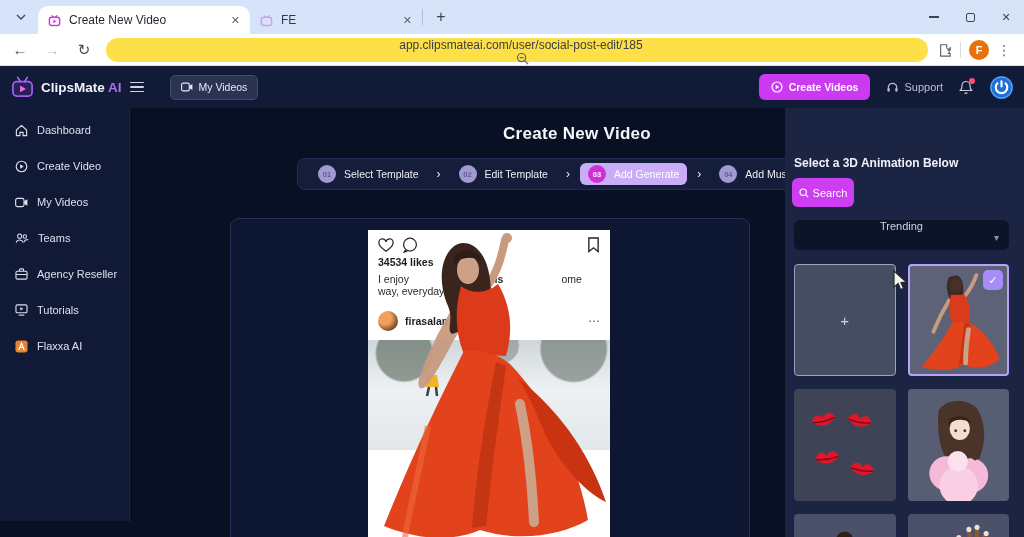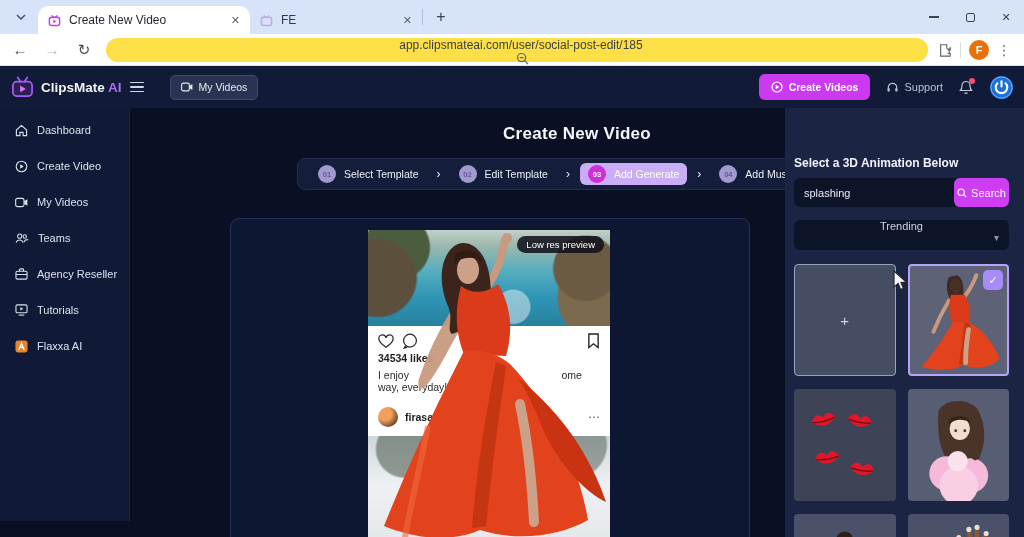--- a/index.html
+++ b/index.html
@@ -321,23 +321,20 @@
       <span class="step-sep">›</span>
       <div class="step">
         <span class="step-num">05</span>
         <span class="step-label">Generate</span>
       </div>
     </div>
 
     <div class="canvas"></div>
 
     <div class="ig-card">
-      <div class="ig-photo1">
-        <div class="low-res-badge">Low res preview</div>
-      </div>
       <div class="ig-actions">
         <svg width="16" height="15" viewBox="0 0 18 16">
             <path d="M9 14.5 C3 10.5 1 7.5 1 5 a4 4 0 0 1 8-1 a4 4 0 0 1 8 1 c0 2.5-2 5.5-8 9.5 Z" fill="none" stroke="#262626" stroke-width="1.4"></path>
           </svg>
         <svg width="16" height="16" viewBox="0 0 18 18">
             <circle cx="9" cy="8.6" r="7.2" fill="none" stroke="#262626" stroke-width="1.4"></circle>
             <path d="M4 14.5 L2.5 17 L6 16" fill="none" stroke="#262626" stroke-width="1.4"></path>
           </svg>
         <span class="spacer"></span>
         <svg width="13" height="16" viewBox="0 0 14 17">
@@ -381,21 +378,20 @@
       <path d="M152 178 C160 216 164 258 166 296" stroke="#cda088" stroke-width="10" fill="none" stroke-linecap="round"></path>
       <path d="M60 200 C50 250 40 290 36 318" stroke="#f06a3c" stroke-width="6" fill="none" opacity="0.6"></path>
     </svg>
 
     <div class="collapse-handle">‹</div>
   </div>
 
   <div class="right-panel">
     <div class="rp-heading">Select a 3D Animation Below</div>
     <div class="rp-search">
-      <input class="rp-input" type="text" value="splashing" style="">
       <button class="rp-search-btn">
         <svg width="10" height="10" viewBox="0 0 12 12">
             <circle cx="5" cy="5" r="3.8" fill="none" stroke="#fff" stroke-width="1.4"></circle>
             <path d="M8 8 L11 11" stroke="#fff" stroke-width="1.4"></path>
           </svg>
         <span>Search</span>
       </button>
     </div>
     <div class="rp-select">
       <span>Trending</span>

